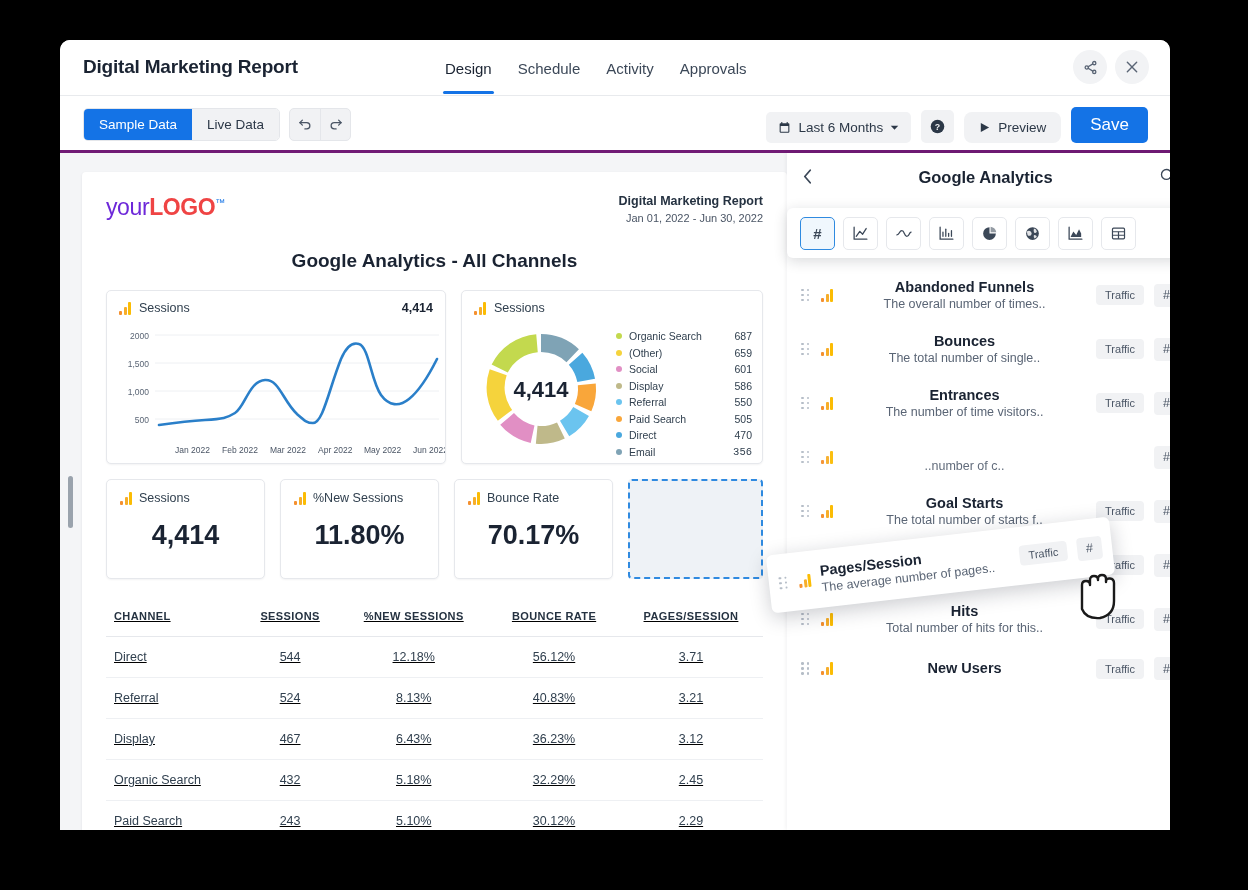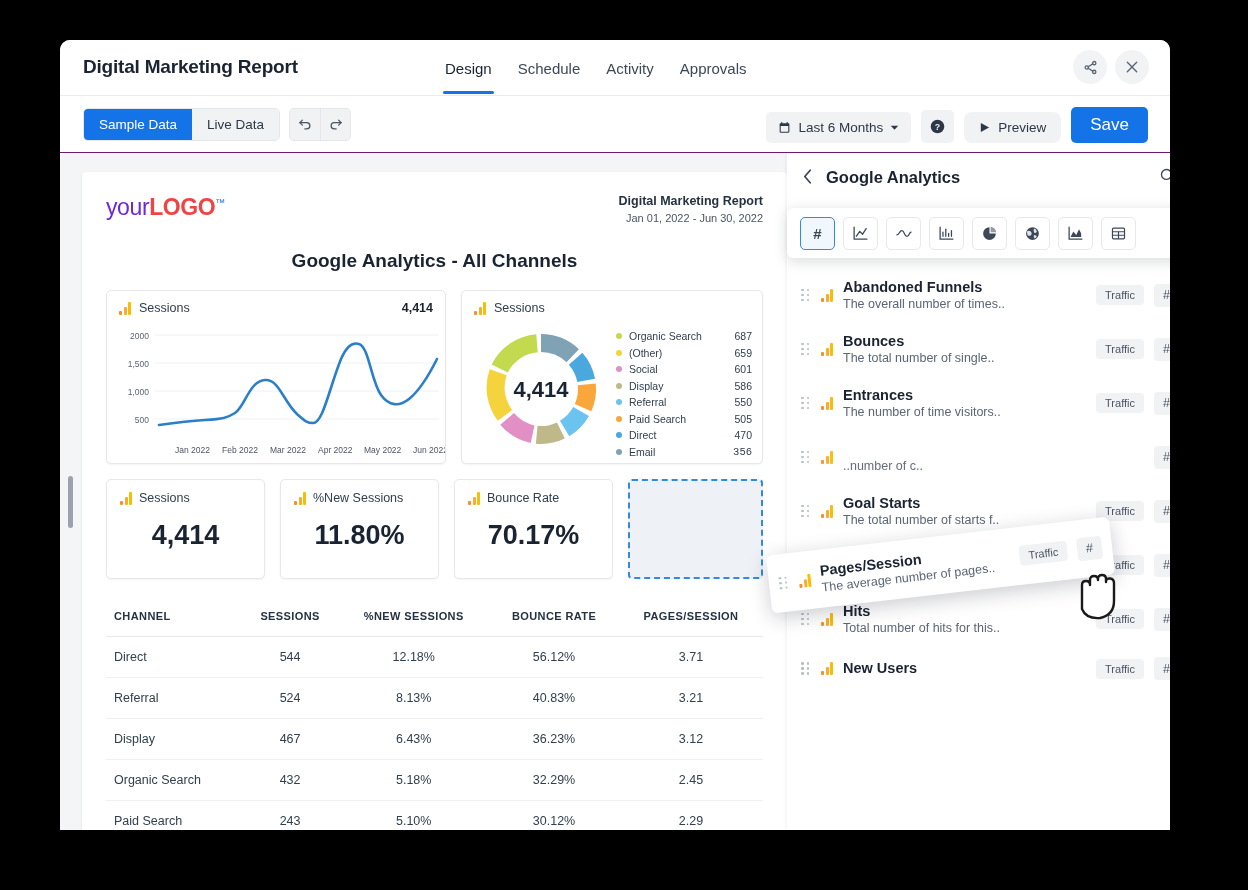--- a/index.html
+++ b/index.html
@@ -53,21 +53,21 @@
   }
   .win-btn {
     width: 34px; height: 34px; border-radius: 50%;
     background: #f2f3f5; display: flex; align-items: center;
     justify-content: center; cursor: pointer; color: #5a6575;
   }
 
   
   .toolbar {
     position: relative; height: 57px;
-    background: #ffffff; border-bottom: 1px solid #701a75;
+    background: #ffffff; border-bottom: 3px solid #701a75;
   }
   .seg-group {
     position: absolute; left: 23px; top: 12px;
     display: flex; border-radius: 5px; overflow: hidden;
     border: 1px solid #e4e6ea;
   }
   .seg {
     padding: 8px 15px; font-size: 13.5px; cursor: pointer;
     background: #f1f2f4; color: #2c3847; white-space: nowrap;
   }
@@ -168,37 +168,37 @@
   .kpi .lbl { display: flex; align-items: center; gap: 7px; font-size: 12.5px; color: #31404f; }
   .kpi .num {
     position: absolute; left: 0; right: 0; top: 40px; text-align: center;
     font-size: 27px; font-weight: bold; color: #1a2332;
   }
   .kpi-drop {
     flex: 1; height: 100px; border: 2px dashed #2f8ae0;
     border-radius: 4px; background: #eef2f6;
   }
 
-  table.data { width: 100%; border-collapse: collapse; margin-top: 17px; }
+  table.data { width: 100%; border-collapse: collapse; margin-top: 17px; text-decoration: underline; }
   table.data th {
     font-size: 11px; font-weight: bold; color: #253241;
     letter-spacing: .4px; padding: 14px 6px; text-align: center;
     border-bottom: 1px solid #e6e8ec;
   }
   table.data th:first-child { text-align: left; padding-left: 8px; }
   table.data td {
     font-size: 12.5px; color: #31404f; padding: 13px 6px;
     text-align: center; border-bottom: 1px solid #eef0f3;
   }
   table.data td:first-child { text-align: left; padding-left: 8px; }
 
   
   .right-panel {
     width: 408px; flex: none; background: #ffffff;
-    position: relative; box-shadow: -1px 0 4px rgba(16,24,40,.06);
+    position: relative; box-shadow: -1px 0 4px rgba(16,24,40,.06); text-align: center;
   }
   .rp-head {
     height: 48px; display: flex; align-items: center;
     padding: 0 19px 0 16px; gap: 14px;
   }
   .rp-back { font-size: 19px; color: #3c4858; cursor: pointer; line-height: 1; }
   .rp-title { font-size: 16.5px; font-weight: bold; color: #1a2332; flex: 1; }
   .rp-search { cursor: pointer; color: #3c4858; }
 
   .icon-bar {

